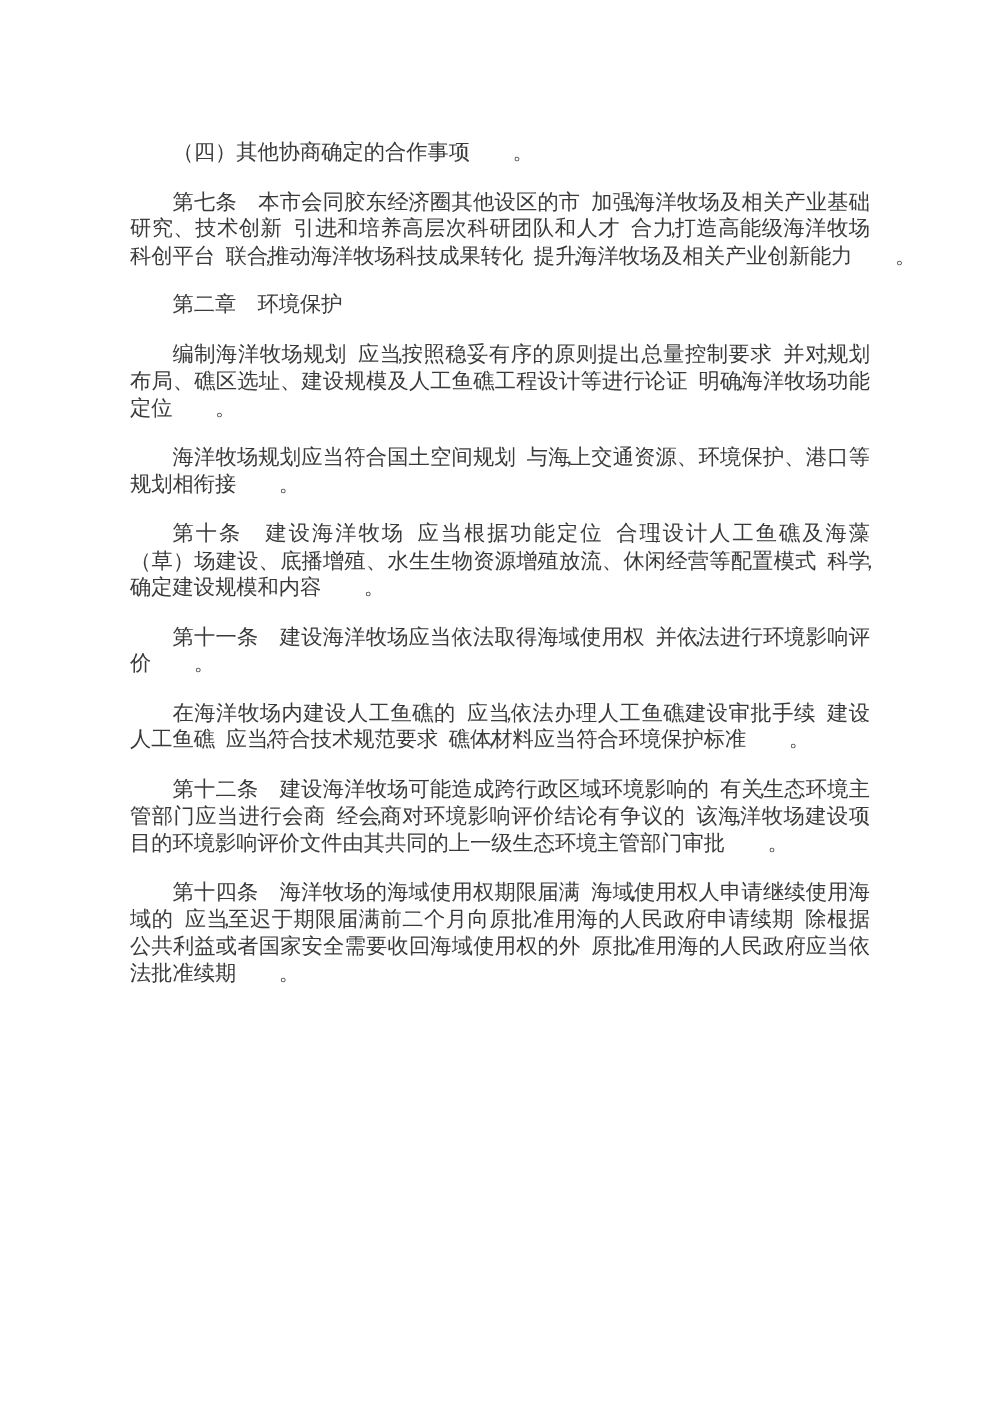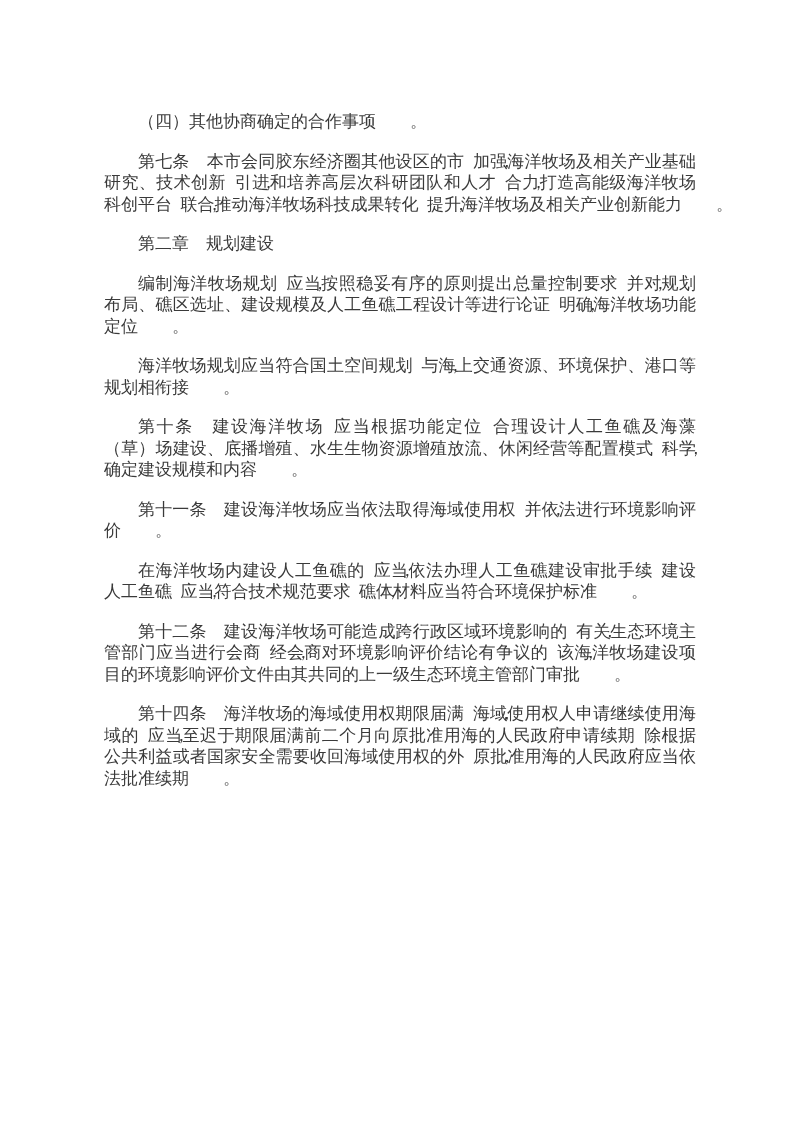--- a/index.html
+++ b/index.html
@@ -36,21 +36,21 @@
     white-space: pre;
     line-height: inherit;
   }
 </style>
 </head>
 <body>
 
 <div class="page">
   <p class="para">（四）其他协商确定的合作事项<span class="hp">。</span></p>
   <p class="para">第七条　本市会同胶东经济圈其他设区的市<span class="hp">，</span>加强海洋牧场及相关产业基础研究、技术创新<span class="hp">，</span>引进和培养高层次科研团队和人才<span class="hp">，</span>合力打造高能级海洋牧场科创平台<span class="hp">，</span>联合推动海洋牧场科技成果转化<span class="hp">，</span>提升海洋牧场及相关产业创新能力<span class="hp">。</span></p>
-  <p class="para">第二章　规划建设</p>
+  <p class="para">第二章　环境保护</p>
   <p class="para">编制海洋牧场规划<span class="hp">，</span>应当按照稳妥有序的原则提出总量控制要求<span class="hp">，</span>并对规划布局、礁区选址、建设规模及人工鱼礁工程设计等进行论证<span class="hp">，</span>明确海洋牧场功能定位<span class="hp">。</span></p>
   <p class="para">海洋牧场规划应当符合国土空间规划<span class="hp">，</span>与海上交通资源、环境保护、港口等规划相衔接<span class="hp">。</span></p>
   <p class="para">第十条　建设海洋牧场<span class="hp">，</span>应当根据功能定位<span class="hp">，</span>合理设计人工鱼礁及海藻（草）场建设、底播增殖、水生生物资源增殖放流、休闲经营等配置模式<span class="hp">，</span>科学确定建设规模和内容<span class="hp">。</span></p>
   <p class="para">第十一条　建设海洋牧场应当依法取得海域使用权<span class="hp">，</span>并依法进行环境影响评价<span class="hp">。</span></p>
   <p class="para">在海洋牧场内建设人工鱼礁的<span class="hp">，</span>应当依法办理人工鱼礁建设审批手续<span class="hp">。</span>建设人工鱼礁<span class="hp">，</span>应当符合技术规范要求<span class="hp">，</span>礁体材料应当符合环境保护标准<span class="hp">。</span></p>
   <p class="para">第十二条　建设海洋牧场可能造成跨行政区域环境影响的<span class="hp">，</span>有关生态环境主管部门应当进行会商<span class="hp">，</span>经会商对环境影响评价结论有争议的<span class="hp">，</span>该海洋牧场建设项目的环境影响评价文件由其共同的上一级生态环境主管部门审批<span class="hp">。</span></p>
   <p class="para">第十四条　海洋牧场的海域使用权期限届满<span class="hp">，</span>海域使用权人申请继续使用海域的<span class="hp">，</span>应当至迟于期限届满前二个月向原批准用海的人民政府申请续期<span class="hp">。</span>除根据公共利益或者国家安全需要收回海域使用权的外<span class="hp">，</span>原批准用海的人民政府应当依法批准续期<span class="hp">。</span></p>
 </div>
 
 </body></html>

